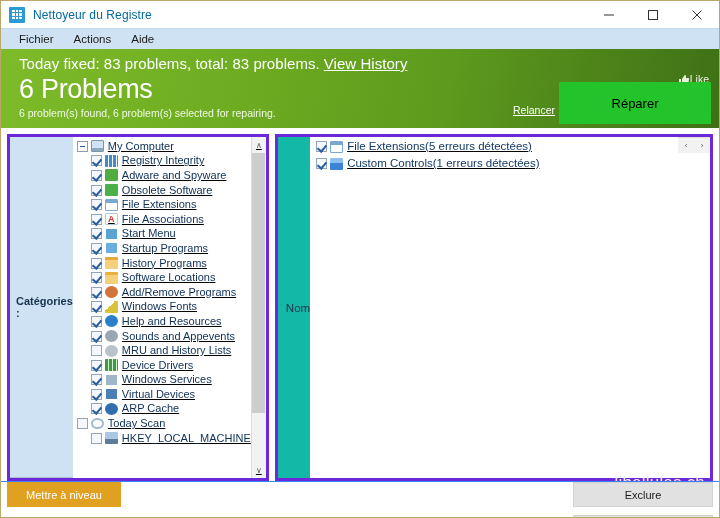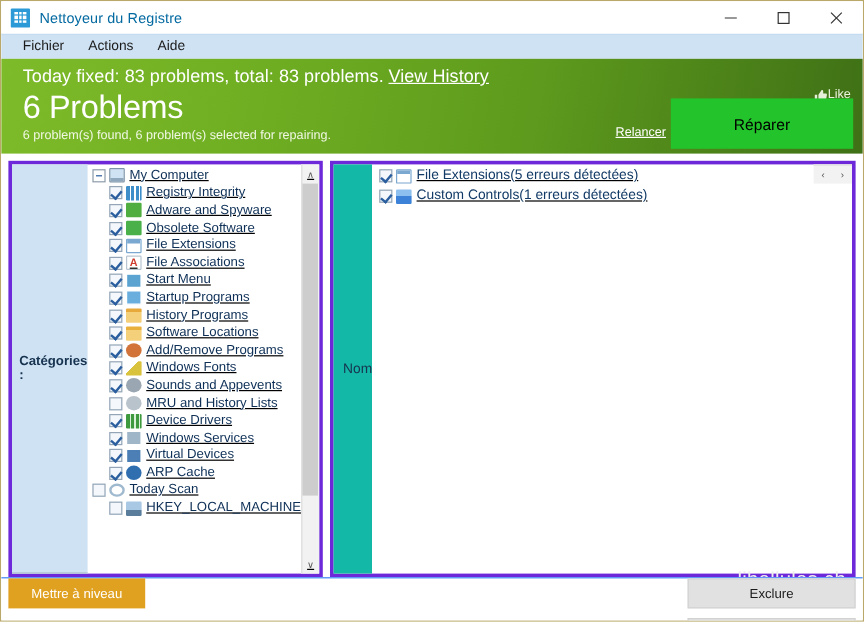--- a/index.html
+++ b/index.html
@@ -424,20 +424,25 @@
               <span class="ic" style="background: rgb(210, 116, 58); border-radius: 50%;"></span>
               <span class="lbl">Add/Remove Programs</span>
             </div>
             <div class="row indent">
               <span class="cb on"></span>
               <span class="ic" style="background: linear-gradient(135deg, rgb(255, 255, 255) 40%, rgb(217, 194, 60) 40%);"></span>
               <span class="lbl">Windows Fonts</span>
             </div>
             <div class="row indent">
               <span class="cb on"></span>
+              <span class="ic" style="background: rgb(42, 127, 201); border-radius: 50%;"></span>
+              <span class="lbl">Help and Resources</span>
+            </div>
+            <div class="row indent">
+              <span class="cb on"></span>
               <span class="ic" style="background: rgb(154, 167, 178); border-radius: 50%;"></span>
               <span class="lbl">Sounds and Appevents</span>
             </div>
             <div class="row indent">
               <span class="cb"></span>
               <span class="ic" style="background: rgb(185, 195, 204); border-radius: 50%;"></span>
               <span class="lbl">MRU and History Lists</span>
             </div>
             <div class="row indent">
               <span class="cb on"></span>

